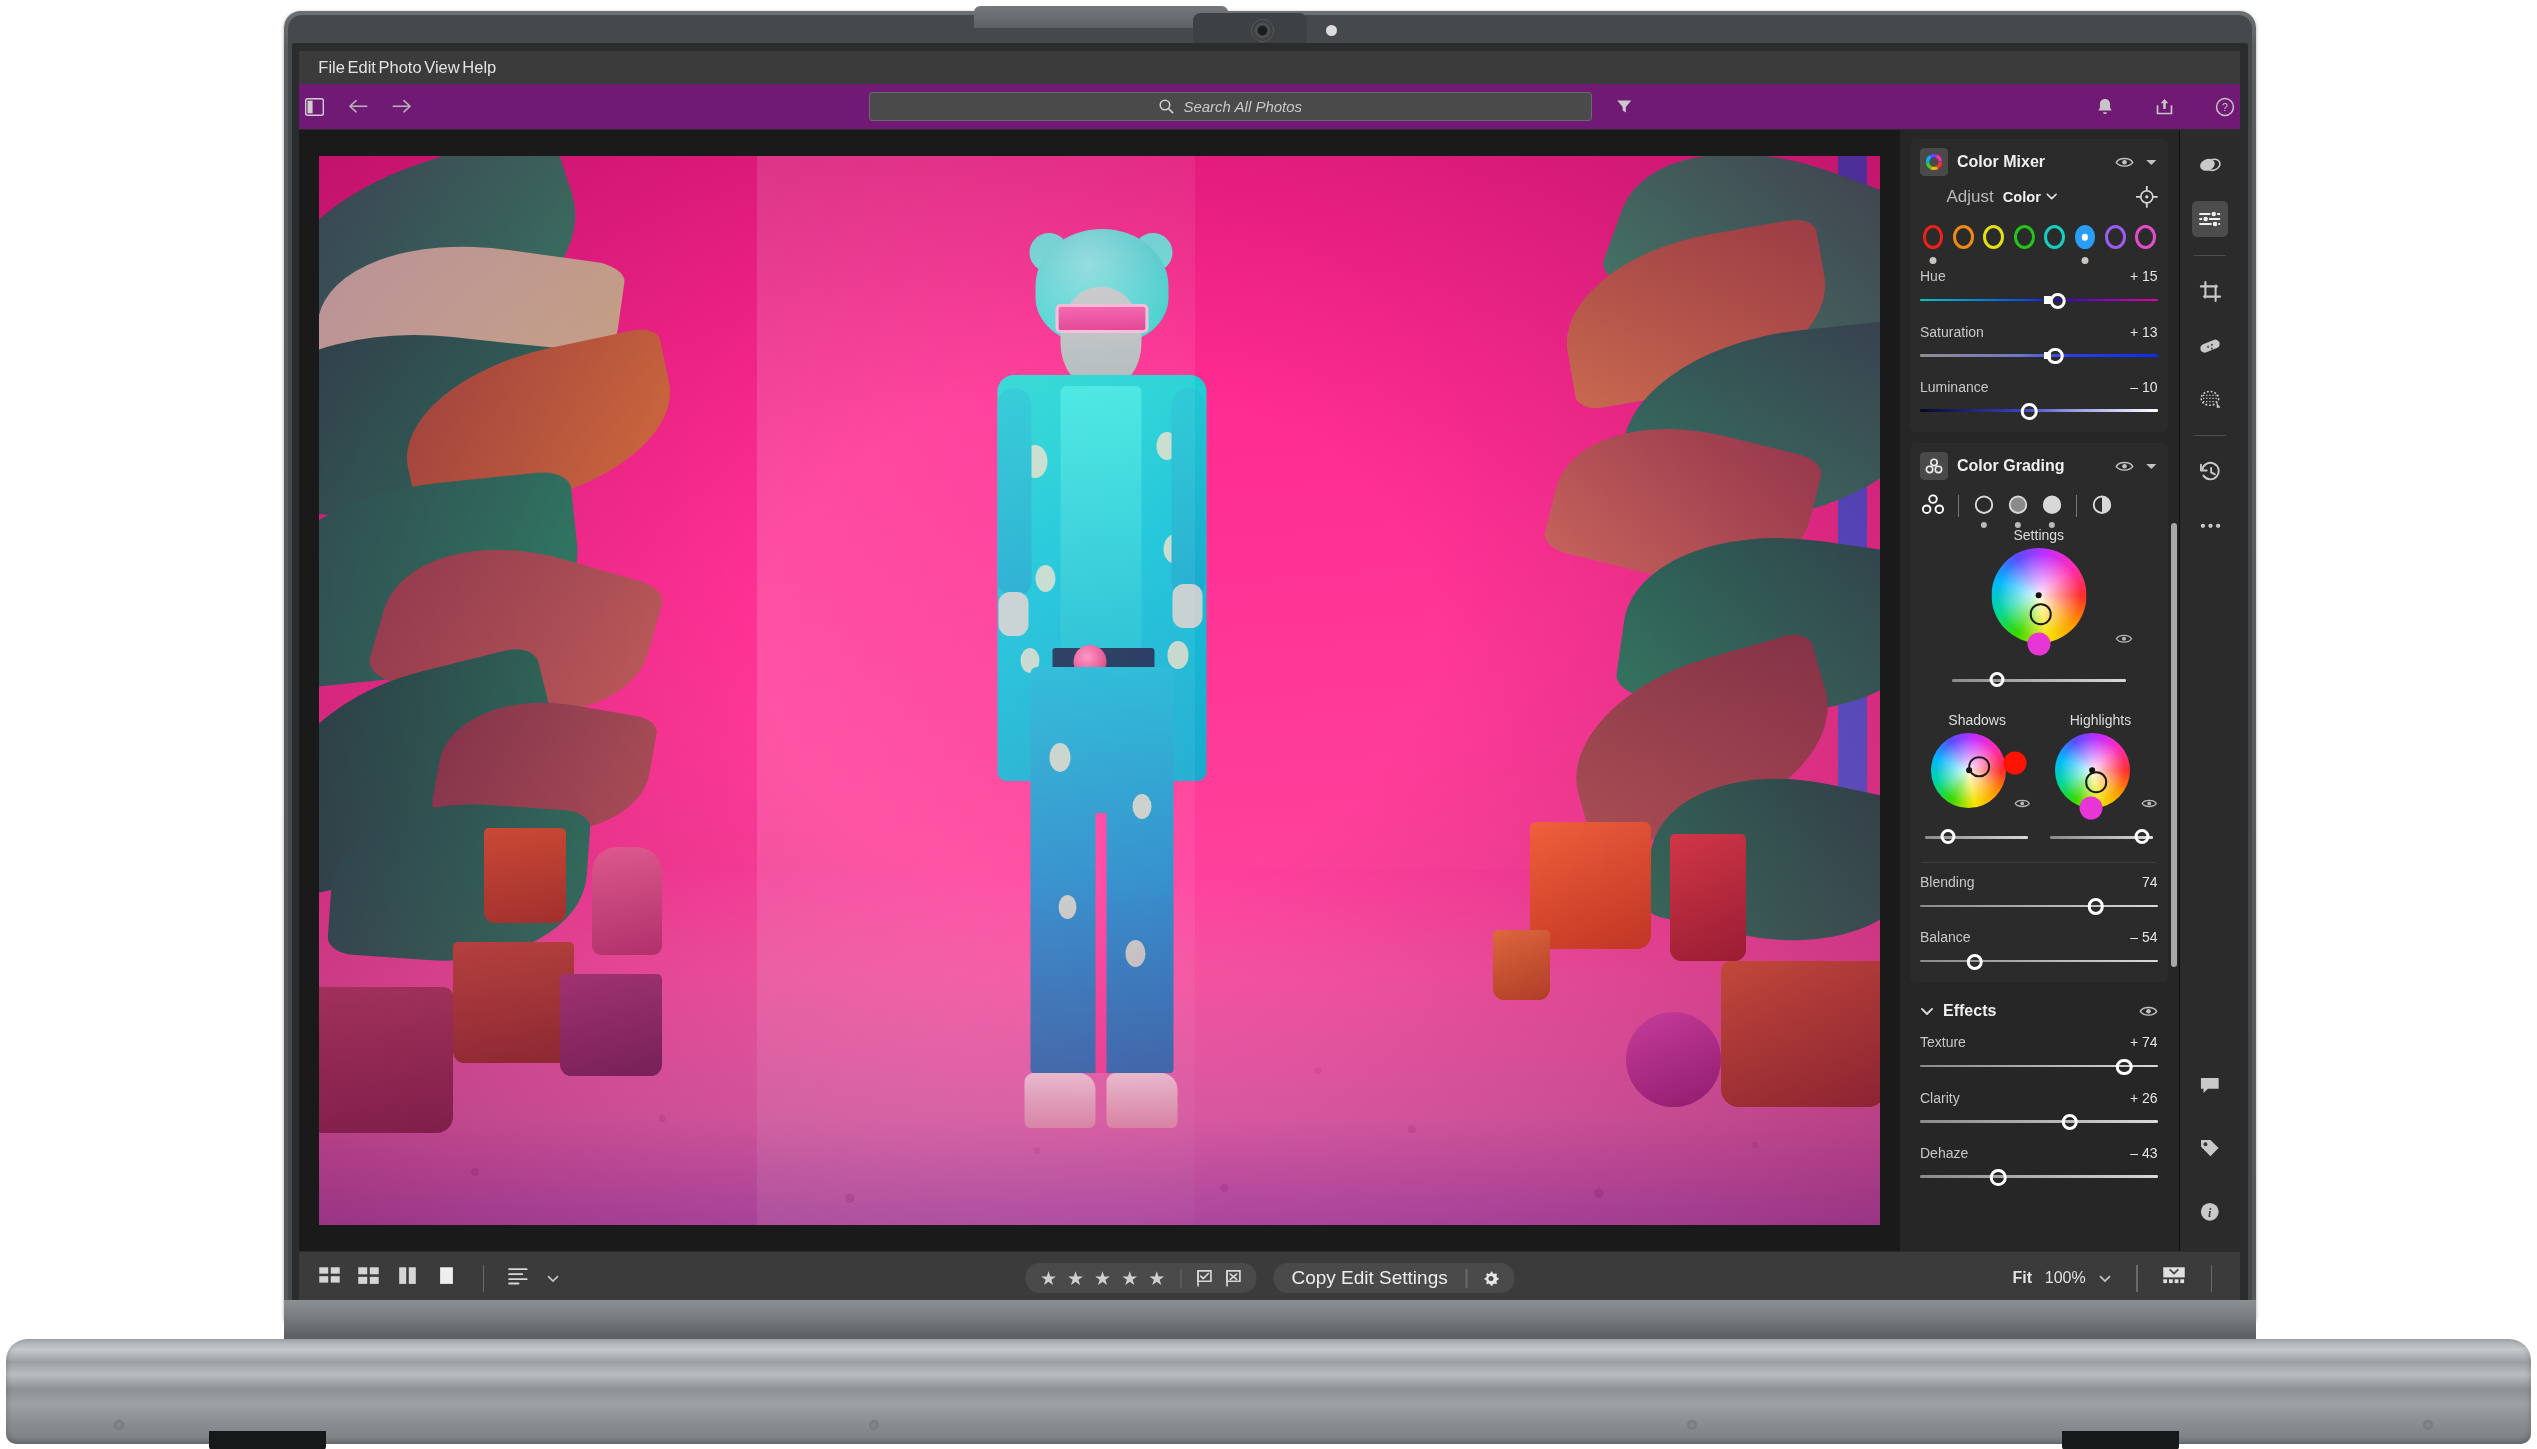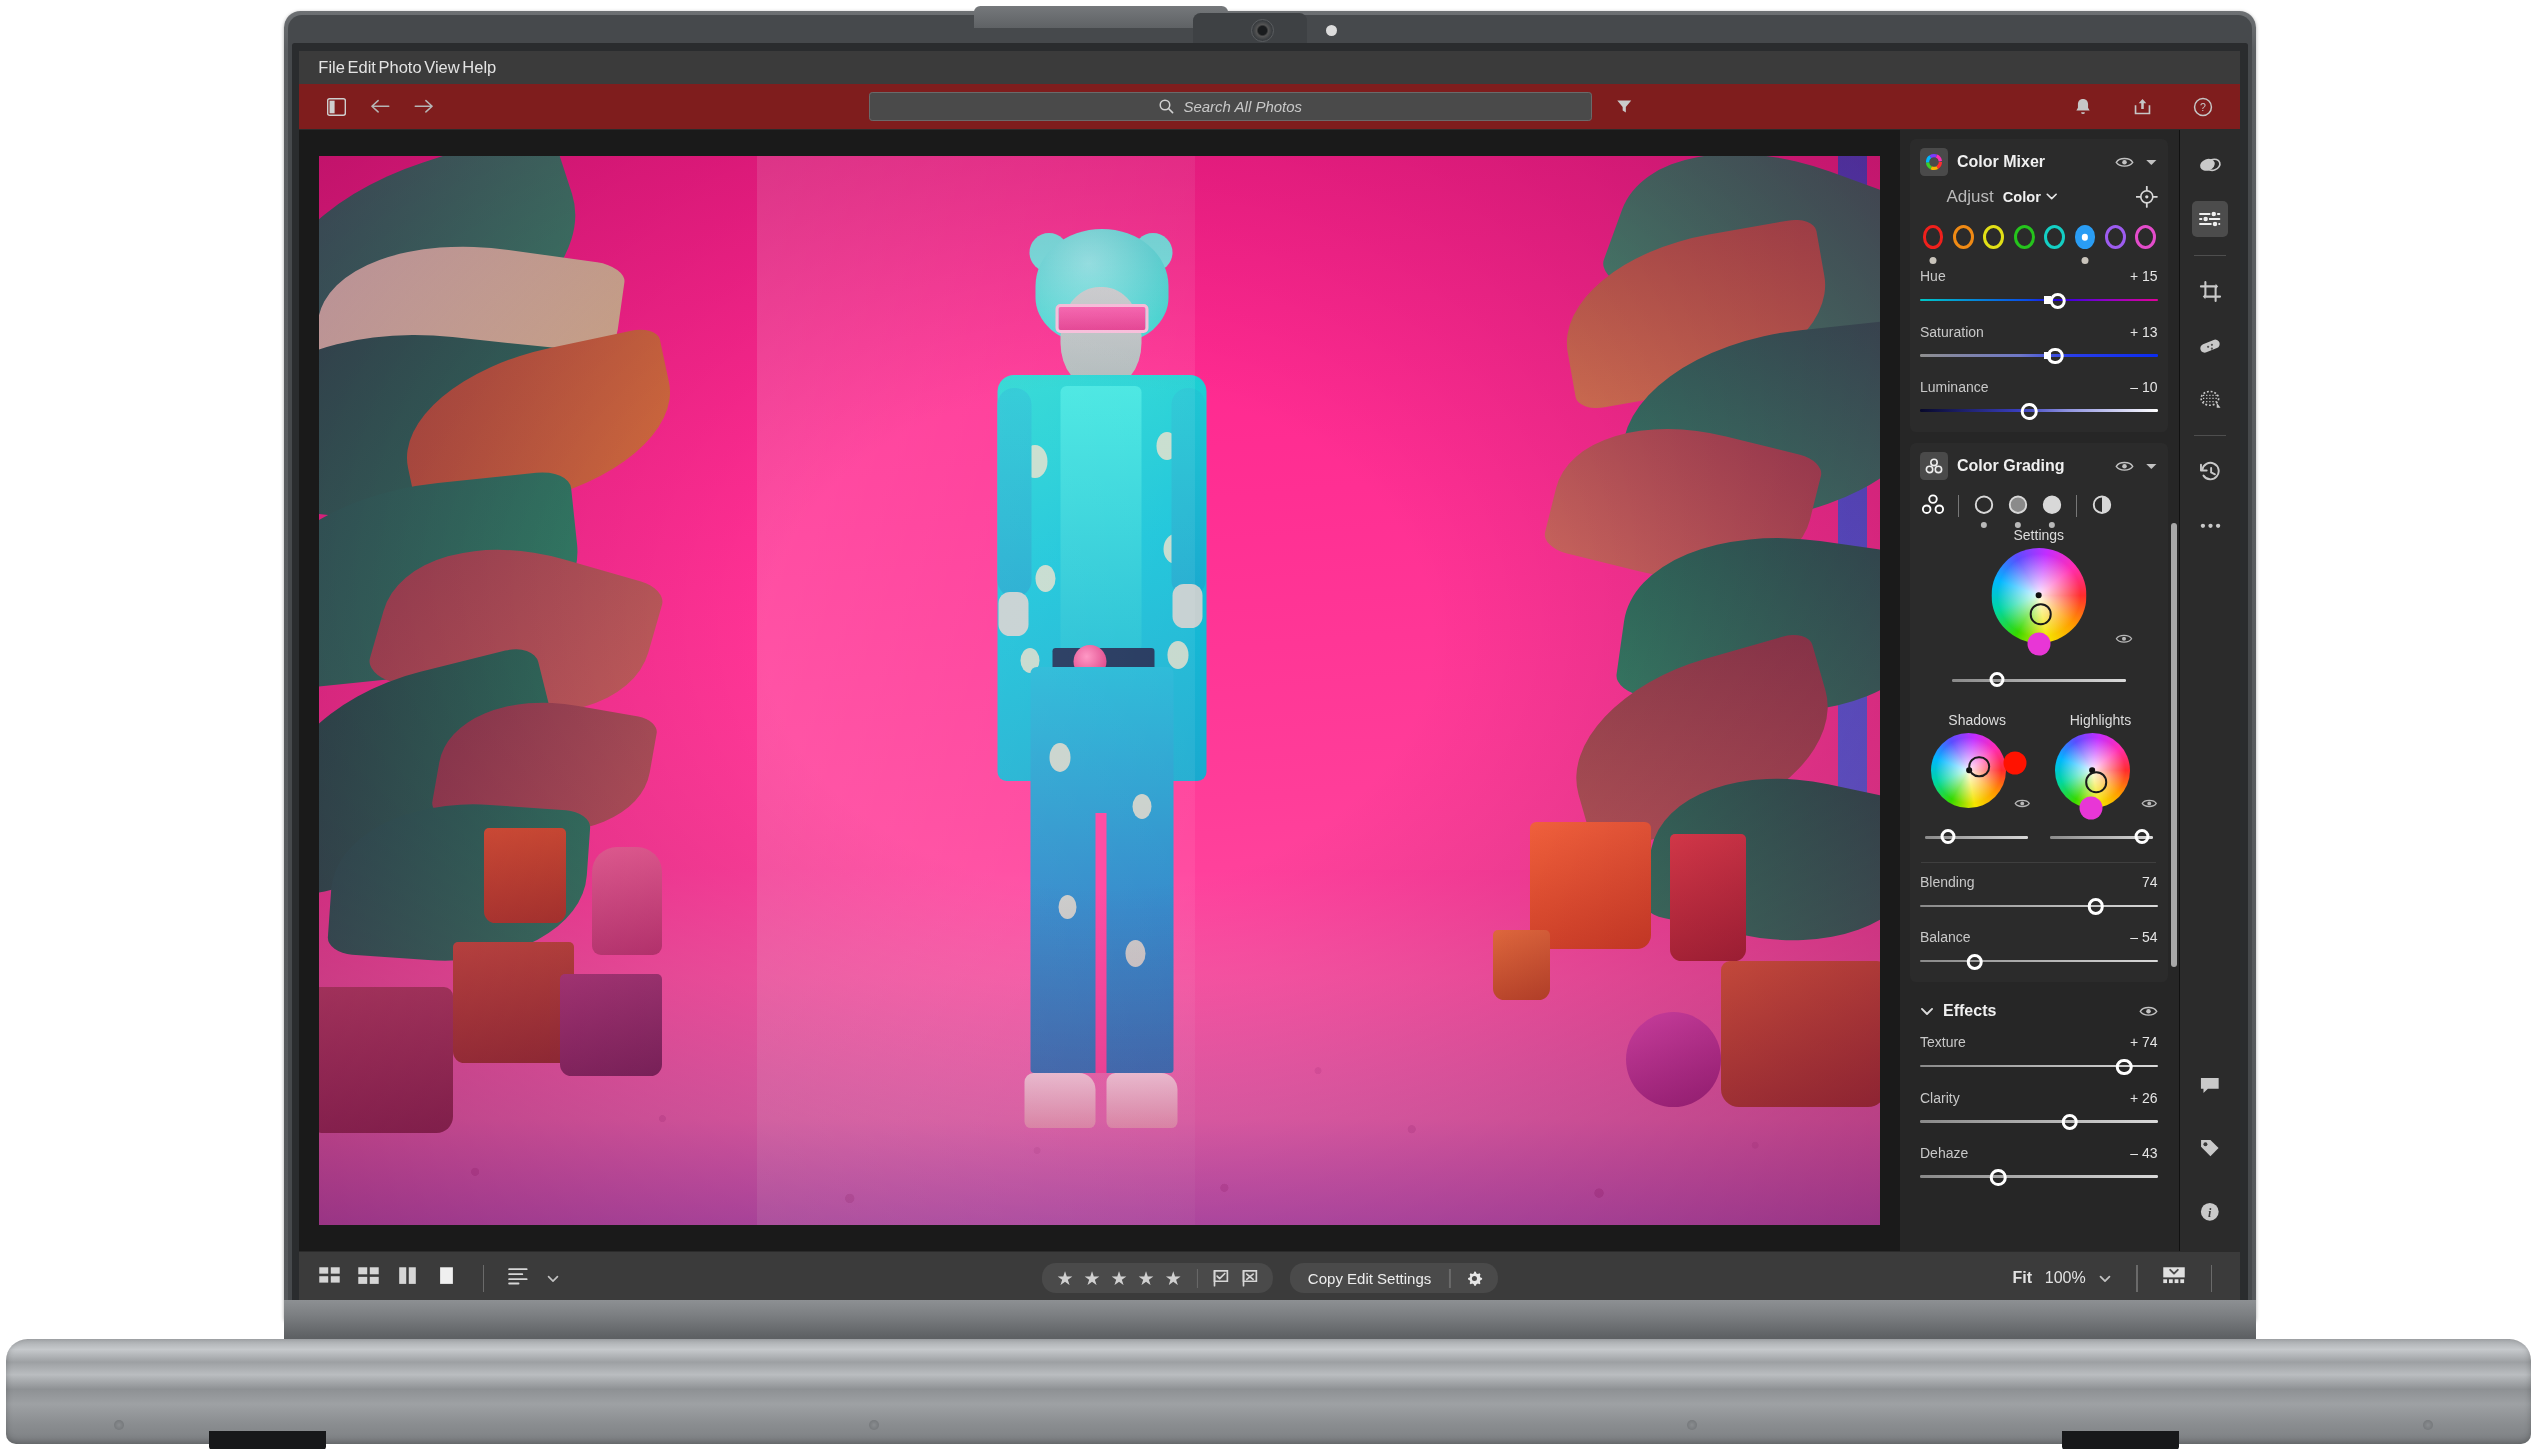--- a/index.html
+++ b/index.html
@@ -105,23 +105,23 @@
     height: 33px; flex: 0 0 33px;
     background: #3b3b3b;
     display: flex; align-items: center;
     padding-left: 18px; 
   }
   .menu-item { font-size: 16.5px; color: #e3e3e3; padding: 2.5px 1.3px; cursor: default; }
 
   
   .toolbar {
     height: 46px; flex: 0 0 46px;
-    background: #7f1d1d;
+    background: #701a75;
     display: flex; align-items: center;
-    padding: 0 24px; gap: 16.5px;
+    padding: 0 2px; gap: 16.5px;
     border-bottom: 0.6px solid #2b2b2b;
   }
   .tb-icon { width: 27px; height: 27px; display: flex; align-items: center; justify-content: center;
              color: #c9c9c9; border-radius: 3.2px; }
   .search-wrap { flex: 1; display: flex; justify-content: center; align-items: center; gap: 19px; }
   .searchbox {
     width: 723px; height: 29px;
     background: #4a4a4a;
     border: 0.6px solid #6a6a6a; border-radius: 3.2px;
     display: flex; align-items: center; justify-content: center; gap: 9px;
@@ -305,21 +305,21 @@
     padding: 0 19px; gap: 14px;
     border-top: 0.6px solid #2b2b2b;
   }
   .vm { width: 25px; height: 25px; }
   .bb-sep { width: 1.3px; height: 27px; background: #6a6a6a; margin: 0 9px; }
   .pill { background: #4a4a4a; border-radius: 14px; height: 30px; display: flex; align-items: center; }
   .stars { padding: 0 15px; display: flex; gap: 10px; color: #d0d0d0; font-size: 19px; }
   .pill-div { width: 1.3px; height: 19px; background: #6a6a6a; }
   .flags { padding: 0 14px; display: flex; gap: 11.4px; }
   .copy-btn { background: #4a4a4a; border-radius: 14px; height: 30px; display: flex; align-items: center; }
-  .copy-label { padding: 0 18px; font-size: 15px; color: #ededed; }
+  .copy-label { padding: 0 18px; font-size: 19px; color: #ededed; }
   .zoomctl { display: flex; align-items: center; gap: 12.7px; font-size: 16px; color: #e2e2e2; }
   .bb-center { position: absolute; left: 50%; transform: translateX(-50%); display: flex; align-items: center; gap: 16.5px; }
   .bb-right { margin-left: auto; display: flex; align-items: center; gap: 15px; }
 
   svg { display: block; }
 </style>
 </head>
 <body>
 
 <div id="laptop-frame">

